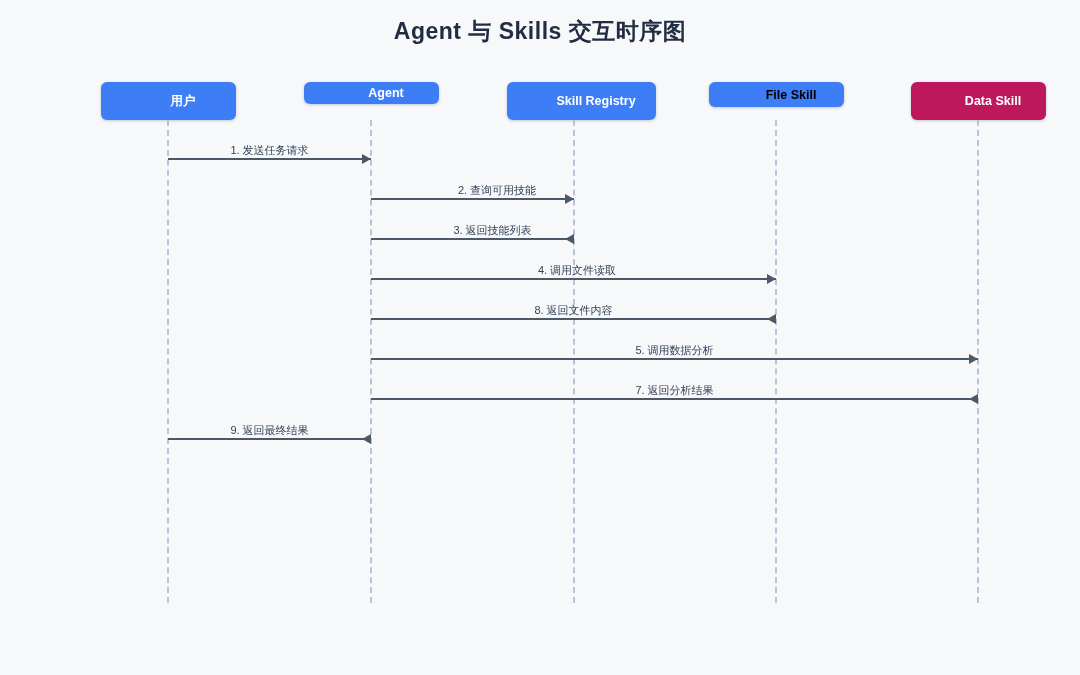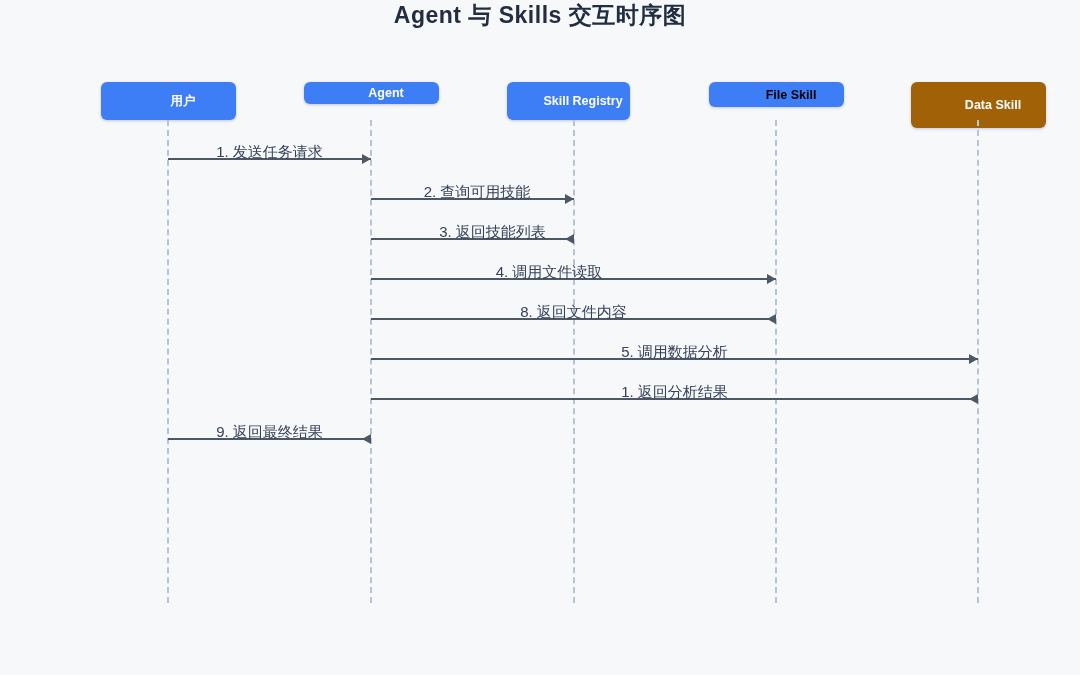--- a/index.html
+++ b/index.html
@@ -8,21 +8,21 @@
     font-family: "Liberation Sans", "DejaVu Sans", sans-serif;
   }
   #canvas {
     position: relative;
     width: 1080px;
     height: 675px;
     overflow: hidden;
   }
   .diagram-title {
     position: absolute;
-    top: 0;
+    top: 16px;
     left: 0;
     width: 100%;
     text-align: center;
     font-size: 23px;
     font-weight: bold;
     letter-spacing: 0.5px;
   }
   .actor-box {
     position: absolute;
     height: 38px;
@@ -39,21 +39,21 @@
   .lifeline {
     position: absolute;
     width: 0;
   }
   .msg-line {
     position: absolute;
     height: 1.5px;
   }
   .msg-label {
     position: absolute;
-    font-size: 15px;
+    font-size: 11px;
     text-align: center;
     white-space: nowrap;
     transform: translateX(-50%);
   }
   .arrowhead {
     position: absolute;
     width: 0;
     height: 0;
     border-top: 5px solid transparent;
     border-bottom: 5px solid transparent;
@@ -65,49 +65,49 @@
 <div id="canvas" style="background: rgb(247, 248, 250);">
   <div class="diagram-title" style="color: rgb(34, 45, 66);">Agent 与 Skills 交互时序图</div>
 <div class="actor-box" style="left: 100.5px; top: 82px; width: 135px; height: 38px; background: rgb(61, 126, 247); color: rgb(255, 255, 255);">
       <span>用户</span>
     </div>
     <div class="lifeline" style="left: 167px; top: 120px; height: 483px; border-left: 2px dashed rgb(183, 195, 214);"></div>
     <div class="actor-box" style="left: 303.5px; top: 82px; width: 135px; height: 22px; background: rgb(61, 126, 247); color: rgb(255, 255, 255);">
       <span>Agent</span>
     </div>
     <div class="lifeline" style="left: 370px; top: 120px; height: 483px; border-left: 2px dashed rgb(183, 195, 214);"></div>
-    <div class="actor-box" style="left: 506.5px; top: 82px; width: 123px; height: 38px; background: rgb(61, 126, 247); color: rgb(255, 255, 255);">
+    <div class="actor-box" style="left: 506.5px; top: 82px; width: 149px; height: 38px; background: rgb(61, 126, 247); color: rgb(255, 255, 255);">
       <span>Skill Registry</span>
     </div>
     <div class="lifeline" style="left: 573px; top: 120px; height: 483px; border-left: 2px dashed rgb(183, 195, 214);"></div>
     <div class="actor-box" style="left: 708.5px; top: 82px; width: 135px; height: 25px; background: rgb(61, 126, 247); color: #000000;">
       <span>File Skill</span>
     </div>
     <div class="lifeline" style="left: 775px; top: 120px; height: 483px; border-left: 2px dashed rgb(183, 195, 214);"></div>
-    <div class="actor-box" style="left: 910.5px; top: 82px; width: 135px; height: 46px; background: #a16207; color: rgb(255, 255, 255);">
+    <div class="actor-box" style="left: 910.5px; top: 82px; width: 135px; height: 38px; background: #be185d; color: rgb(255, 255, 255);">
       <span>Data Skill</span>
     </div>
     <div class="lifeline" style="left: 977px; top: 120px; height: 483px; border-left: 2px dashed rgb(183, 195, 214);"></div>
     <div class="msg-line" style="left: 168px; width: 203px; top: 158px; background: rgb(76, 88, 102);"></div>
     <div class="arrowhead" style="top: 154px; left: 362px; border-left: 9px solid rgb(76, 88, 102);"></div>
     <div class="msg-label" style="left: 269.5px; top: 143px; color: rgb(54, 66, 90);">1. 发送任务请求</div>
     <div class="msg-line" style="left: 371px; width: 203px; top: 198px; background: rgb(76, 88, 102);"></div>
     <div class="arrowhead" style="top: 194px; left: 565px; border-left: 9px solid rgb(76, 88, 102);"></div>
-    <div class="msg-label" style="left: 477px; top: 183px; color: rgb(54, 66, 90);">2. 查询可用技能</div>
+    <div class="msg-label" style="left: 497px; top: 183px; color: rgb(54, 66, 90);">2. 查询可用技能</div>
     <div class="msg-line" style="left: 371px; width: 203px; top: 238px; background: rgb(76, 88, 102);"></div>
     <div class="arrowhead" style="top: 234px; left: 565px; border-right: 9px solid rgb(76, 88, 102);"></div>
     <div class="msg-label" style="left: 472.5px; top: 223px; color: rgb(54, 66, 90); margin-left: 20px;">3. 返回技能列表</div>
     <div class="msg-line" style="left: 371px; width: 405px; top: 278px; background: rgb(76, 88, 102);"></div>
     <div class="arrowhead" style="top: 274px; left: 767px; border-left: 9px solid rgb(76, 88, 102);"></div>
-    <div class="msg-label" style="left: 549px; top: 263px; color: rgb(54, 66, 90);">4. 调用文件读取</div>
+    <div class="msg-label" style="left: 577px; top: 263px; color: rgb(54, 66, 90);">4. 调用文件读取</div>
     <div class="msg-line" style="left: 371px; width: 405px; top: 318px; background: rgb(76, 88, 102);"></div>
     <div class="arrowhead" style="top: 314px; left: 767px; border-right: 9px solid rgb(76, 88, 102);"></div>
     <div class="msg-label" style="left: 573.5px; top: 303px; color: rgb(54, 66, 90);">8. 返回文件内容</div>
     <div class="msg-line" style="left: 371px; width: 607px; top: 358px; background: rgb(76, 88, 102);"></div>
     <div class="arrowhead" style="top: 354px; left: 969px; border-left: 9px solid rgb(76, 88, 102);"></div>
     <div class="msg-label" style="left: 674.5px; top: 343px; color: rgb(54, 66, 90);">5. 调用数据分析</div>
     <div class="msg-line" style="left: 371px; width: 607px; top: 398px; background: rgb(76, 88, 102);"></div>
     <div class="arrowhead" style="top: 394px; left: 969px; border-right: 9px solid rgb(76, 88, 102);"></div>
-    <div class="msg-label" style="left: 674.5px; top: 383px; color: rgb(54, 66, 90);">1. 返回分析结果</div>
+    <div class="msg-label" style="left: 674.5px; top: 383px; color: rgb(54, 66, 90);">7. 返回分析结果</div>
     <div class="msg-line" style="left: 168px; width: 203px; top: 438px; background: rgb(76, 88, 102);"></div>
     <div class="arrowhead" style="top: 434px; left: 362px; border-right: 9px solid rgb(76, 88, 102);"></div>
     <div class="msg-label" style="left: 269.5px; top: 423px; color: rgb(54, 66, 90);">9. 返回最终结果</div>
   </div>
 
 </body></html>

